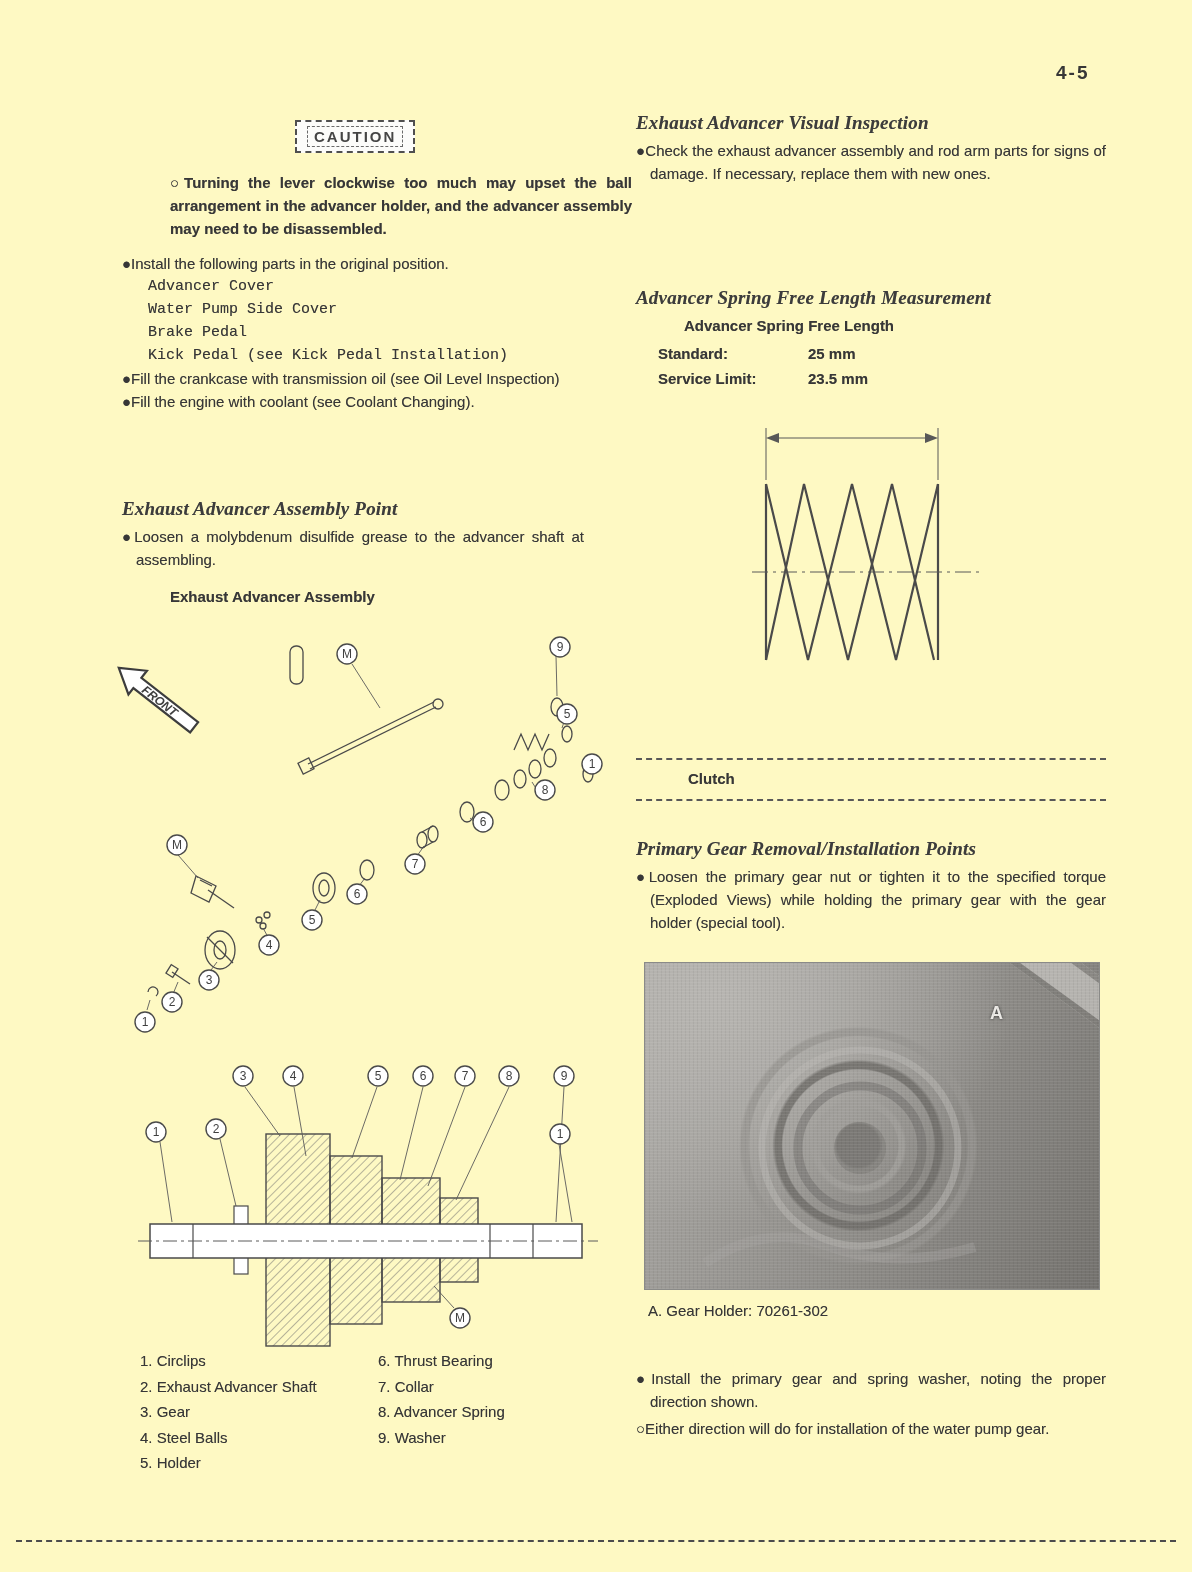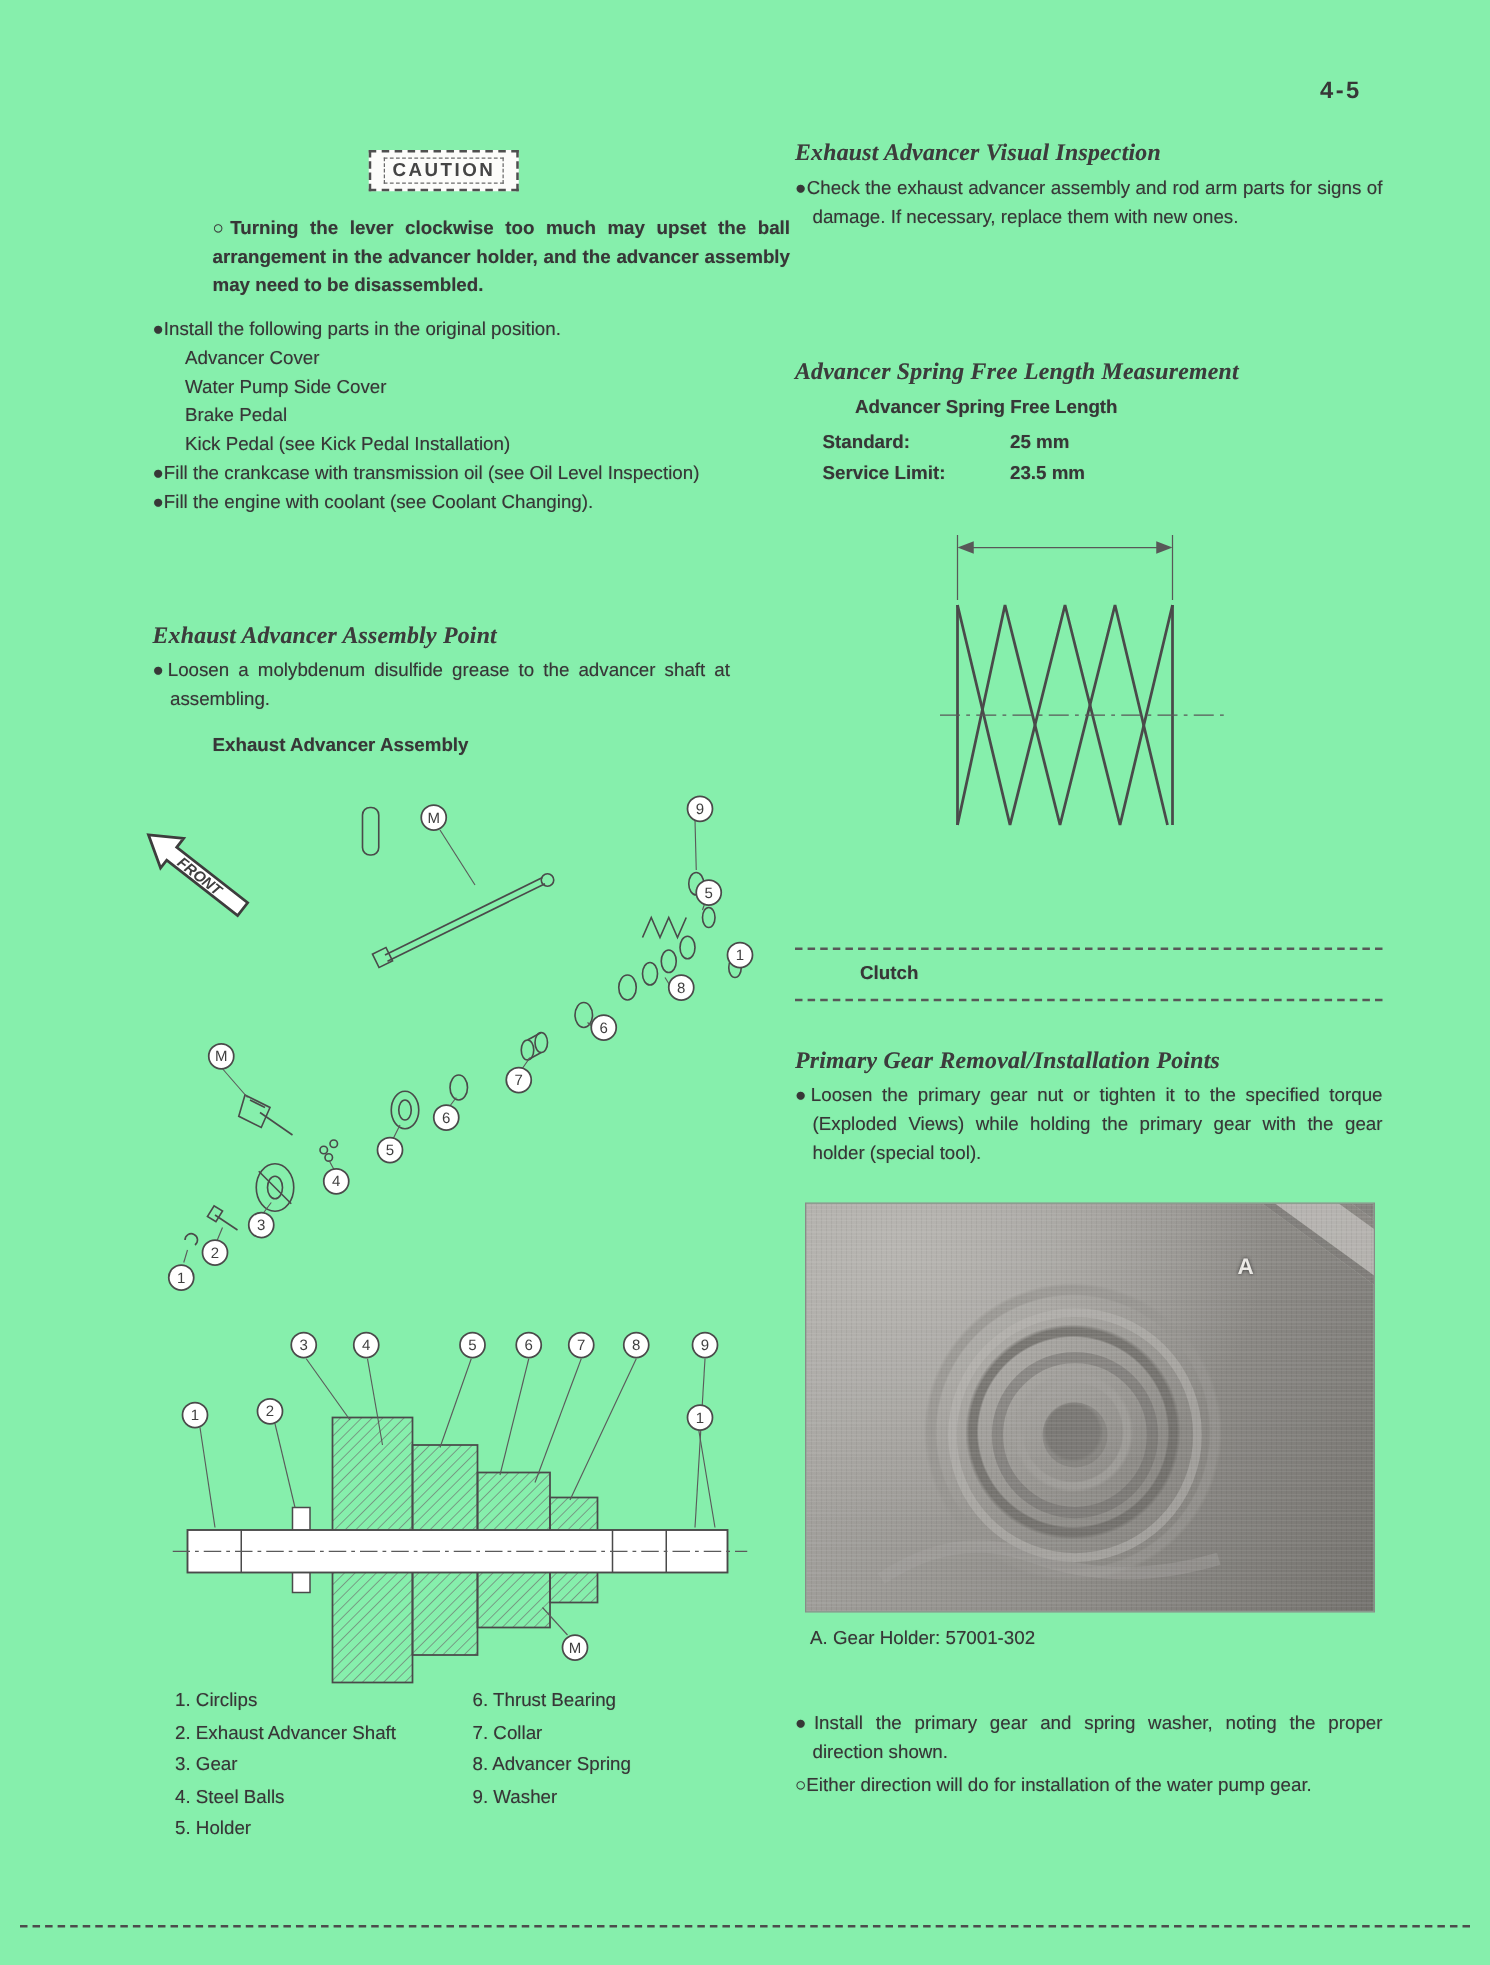--- a/index.html
+++ b/index.html
@@ -1,19 +1,19 @@
 <!DOCTYPE html>
 <html><head>
 <meta charset="utf-8">
 <style>
   * { margin:0; padding:0; box-sizing:border-box; }
   html,body { background:#e9e9e7; }
   .page {
     position:relative; width:1192px; height:1572px; margin:0 auto;
-    background:#86efac; color:#373737; overflow:hidden;
+    background:#fef9c3; color:#373737; overflow:hidden;
     font-family:"Liberation Sans", sans-serif;
   }
   .abs { position:absolute; }
   .txt {
     font-size:15px; line-height:1.53; text-align:justify;
     text-shadow:0 0 0.6px rgba(70,70,70,0.5);
   }
   .b { font-weight:bold;margin-left:48px; }
   .bullet { padding-left:14px; text-indent:-14px; }
   .heading {
@@ -22,21 +22,21 @@
     text-shadow:0 0 0.5px rgba(70,70,70,0.45);
   }
   .pagenum { font-size:19px; font-weight:bold; letter-spacing:2px; }
   .caution-box {
     border:2px dashed #4f4f4f; padding:4px 10px; background:#fcfcfa;
   }
   .caution-box span {
     display:inline-block; border:1px dashed #6a6a6a; padding:1px 6px;
     font-weight:bold; font-size:15px; letter-spacing:2px; color:#454545;
   }
-  .list-item { padding-left:26px; }
+  .list-item { padding-left:26px;font-family:Liberation Mono, monospace; }
   .spec-row { display:flex; font-weight:bold; font-size:15px; line-height:25px; }
   .spec-label { width:150px; text-shadow:0 0 0.6px rgba(70,70,70,0.5); }
   .spec-value { text-shadow:0 0 0.6px rgba(70,70,70,0.5); }
   .dashrule { border-top:2px dashed #585858; height:0; }
   .bottom-rule { border-top:2.5px dashed #4c4c4c; height:0; }
   .parts-col .txt { line-height:1.7; }
   .photo {
     overflow:hidden; border:1px solid #8a8a88;
     background:
       radial-gradient(circle at 47% 56%, rgba(120,118,114,0.9) 0 7%, rgba(120,118,114,0) 8%),
@@ -370,20 +370,20 @@
       <g transform="rotate(36 430 20)" opacity="0.7">
         <rect x="240" y="0" width="240" height="42" fill="#c9c7c3"></rect>
         <rect x="240" y="0" width="240" height="6" fill="#8d8b87"></rect>
         <rect x="240" y="36" width="240" height="6" fill="#7f7d79"></rect>
       </g>
       <path d="M60,300 q60,-40 120,-18 q70,26 150,2" stroke="#a5a39f" stroke-width="10" fill="none" opacity="0.4"></path>
     </svg>
     <span class="photo-label" style="left:345px; top:40px;">A</span>
   </div>
 
-  <div class="abs txt" style="left:648px; top:1300px;">A. Gear Holder: 57001-302</div>
+  <div class="abs txt" style="left:648px; top:1300px;">A. Gear Holder: 70261-302</div>
 
   <div class="abs txt bullet" style="left:636px; top:1368px; width:470px;">●Install the primary gear and spring washer, noting the proper direction shown.</div>
   <div class="abs txt bullet" style="left:636px; top:1418px; width:470px;">○Either direction will do for installation of the water pump gear.</div>
 
   <div class="abs bottom-rule" style="left:16px; top:1540px; width:1160px;"></div>
 
 </div>
 
 </body></html>

